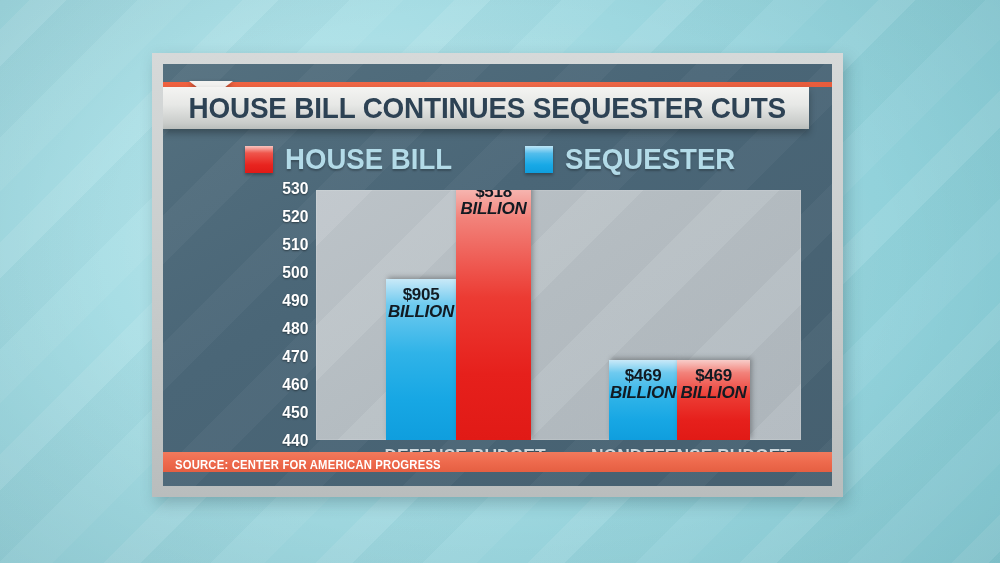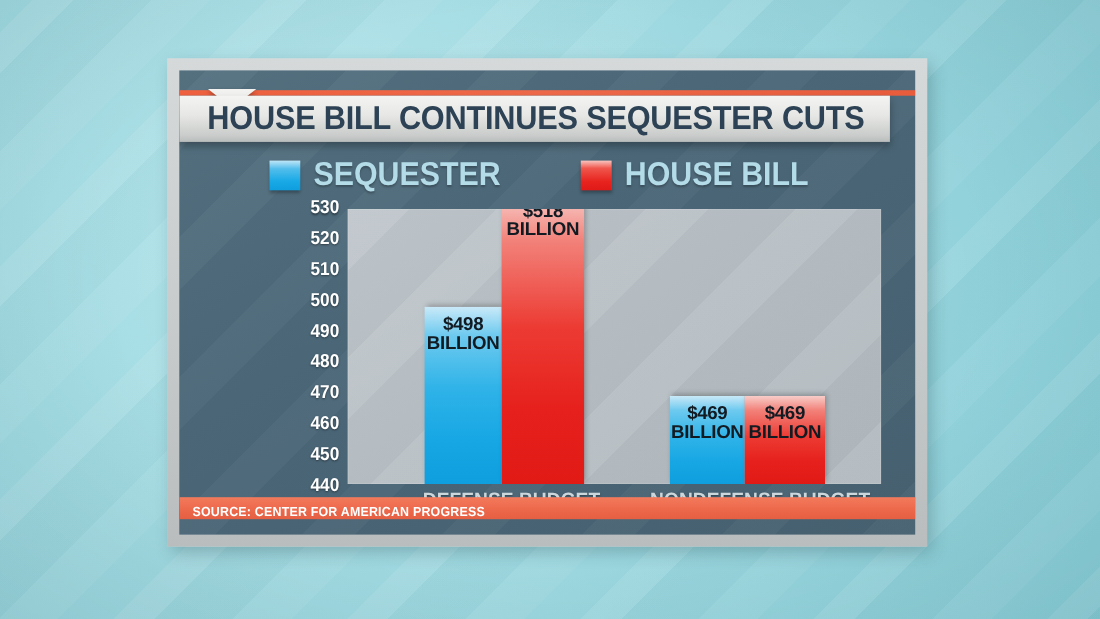--- a/index.html
+++ b/index.html
@@ -150,21 +150,21 @@
   .bar.red  { background:linear-gradient(180deg,#f8cdc9 0%,#f2827a 16%,#ec3b33 46%,#e6201c 75%,#e11a16 100%); }
   .bar-label {
     position:absolute; left:0; right:0; top:7px;
     text-align:center;
     font-family:"Liberation Sans Narrow","Liberation Sans", sans-serif;
     font-weight:bold;
     font-size:17px; line-height:17px;
     color:#121a22;
     letter-spacing:-0.3px;
   }
-  .bar-label .l2 { display:block; }
+  .bar-label .l2 { display:block;font-style:italic; }
   .cat-row { position:absolute; left:114px; top:381px; width:485px; height:26px; }
   .cat-label {
     position:absolute; top:0;
     font-family:"Liberation Sans Narrow","Liberation Sans", sans-serif;
     font-weight:bold; font-size:19px;
     color:#ccd7dc;
     text-shadow:0 1px 2px rgba(0,0,0,0.35);
     transform:scaleX(0.92); transform-origin:center;
     white-space:nowrap;
   }
@@ -199,26 +199,26 @@
 
     <div class="accent-line"></div>
     <div class="accent-tri"></div>
 
     <div class="title-band">
       <div class="title-text">HOUSE BILL CONTINUES SEQUESTER CUTS</div>
     </div>
 
     <div class="legend">
       <div class="legend-item">
+        <span class="swatch red"></span>
+        <span class="legend-label">HOUSE BILL</span>
+      </div>
+      <div class="legend-item">
         <span class="swatch blue"></span>
         <span class="legend-label">SEQUESTER</span>
-      </div>
-      <div class="legend-item">
-        <span class="swatch red"></span>
-        <span class="legend-label">HOUSE BILL</span>
       </div>
     </div>
 
     <div class="chart-wrap">
 
       <div class="y-axis">
         <span class="ytick" style="top:0px">530</span>
         <span class="ytick" style="top:28px">520</span>
         <span class="ytick" style="top:56px">510</span>
         <span class="ytick" style="top:84px">500</span>
@@ -228,21 +228,21 @@
         <span class="ytick" style="top:196px">460</span>
         <span class="ytick" style="top:224px">450</span>
         <span class="ytick" style="top:252px">440</span>
       </div>
 
       <div class="plot">
         <div class="plot-sheen"></div>
 
         <div class="bar blue" style="left:70px; width:70px; height:161px;">
           <div class="bar-label">
-            <span>$498</span>
+            <span>$905</span>
             <span class="l2">BILLION</span>
           </div>
         </div>
 
         <div class="bar red" style="left:140px; width:75px; height:264px;padding-left:28px;">
           <div class="bar-label">
             <span>$518</span>
             <span class="l2">BILLION</span>
           </div>
         </div>

